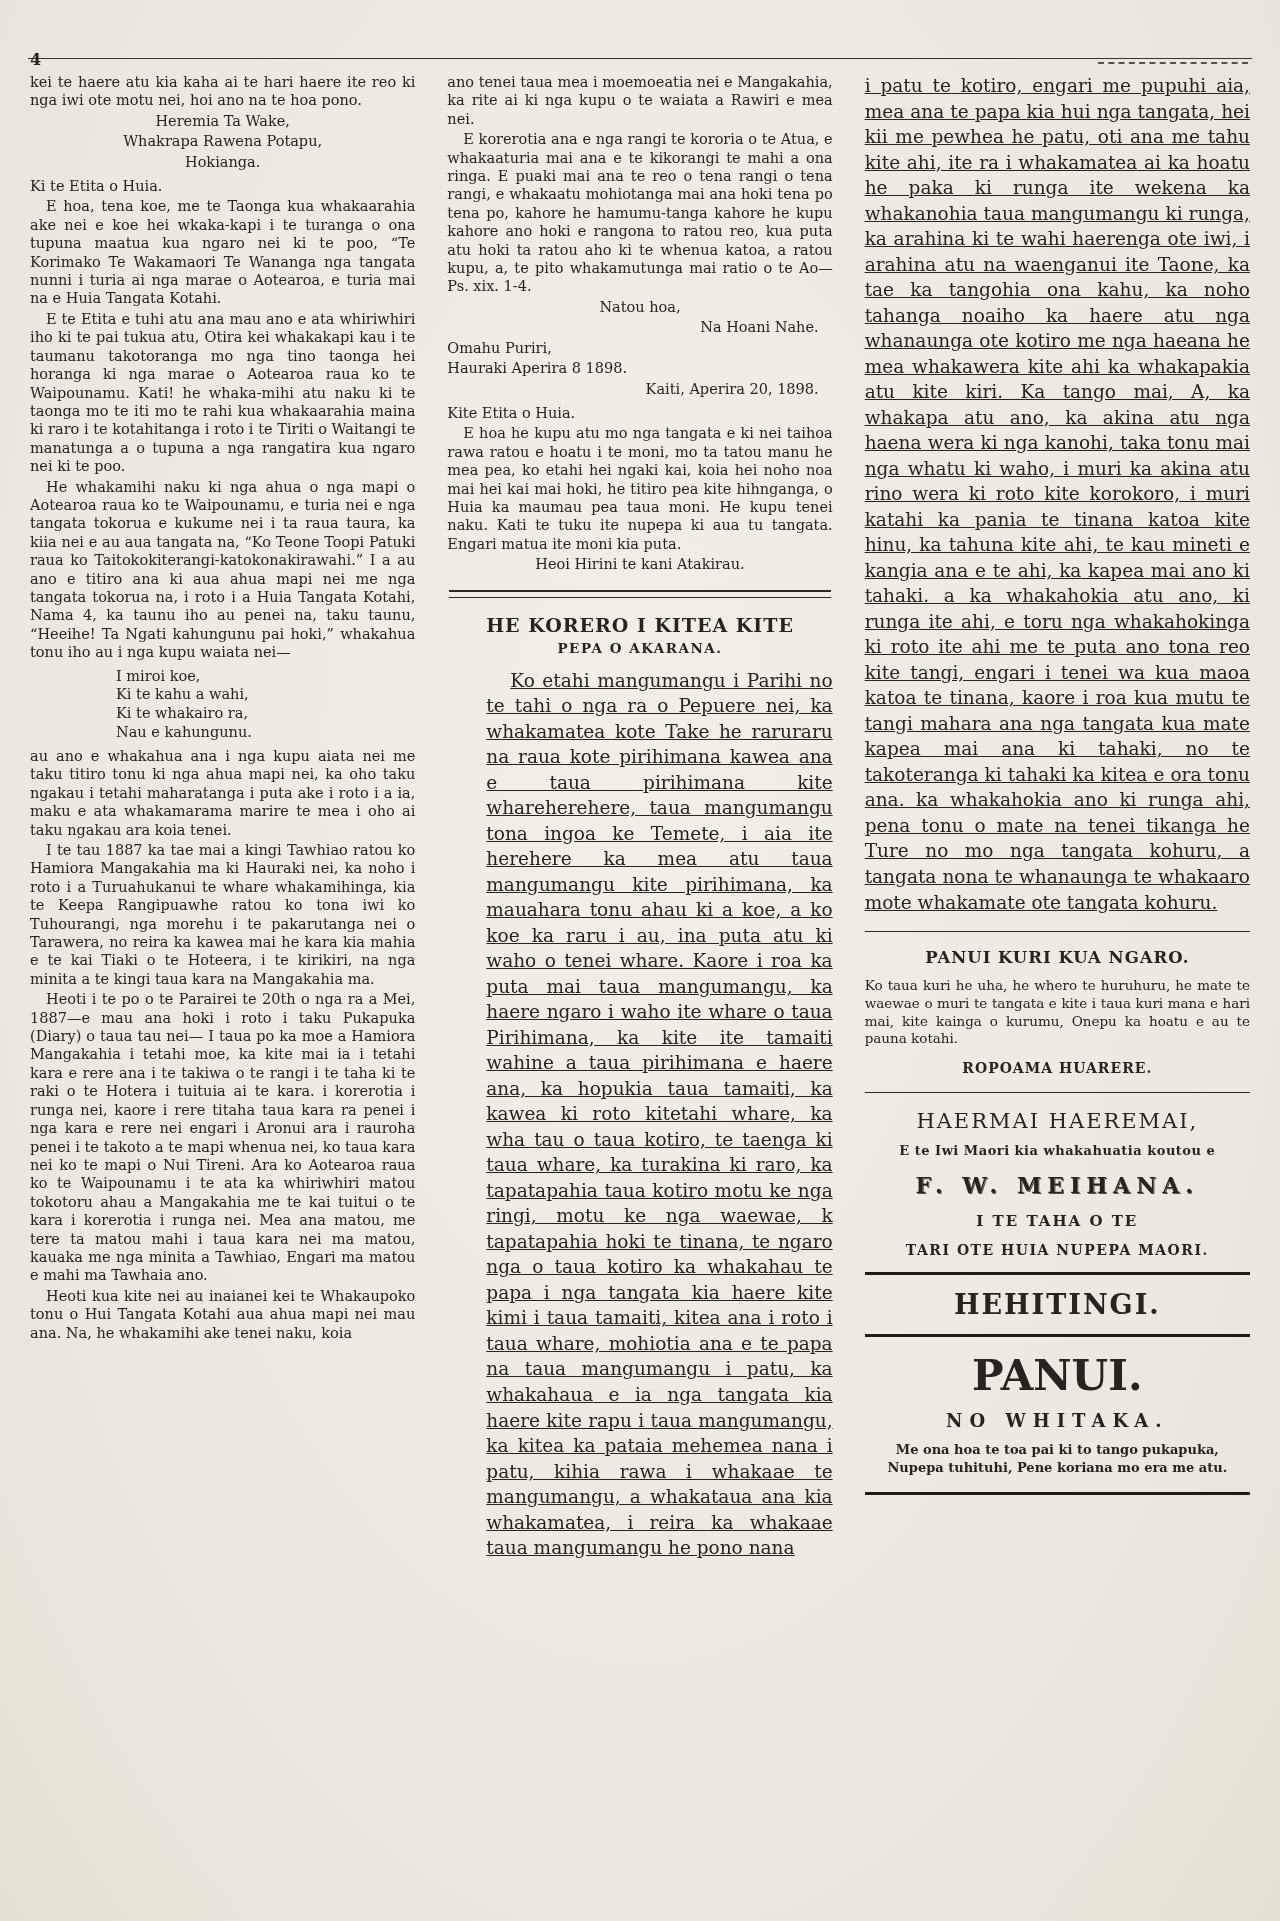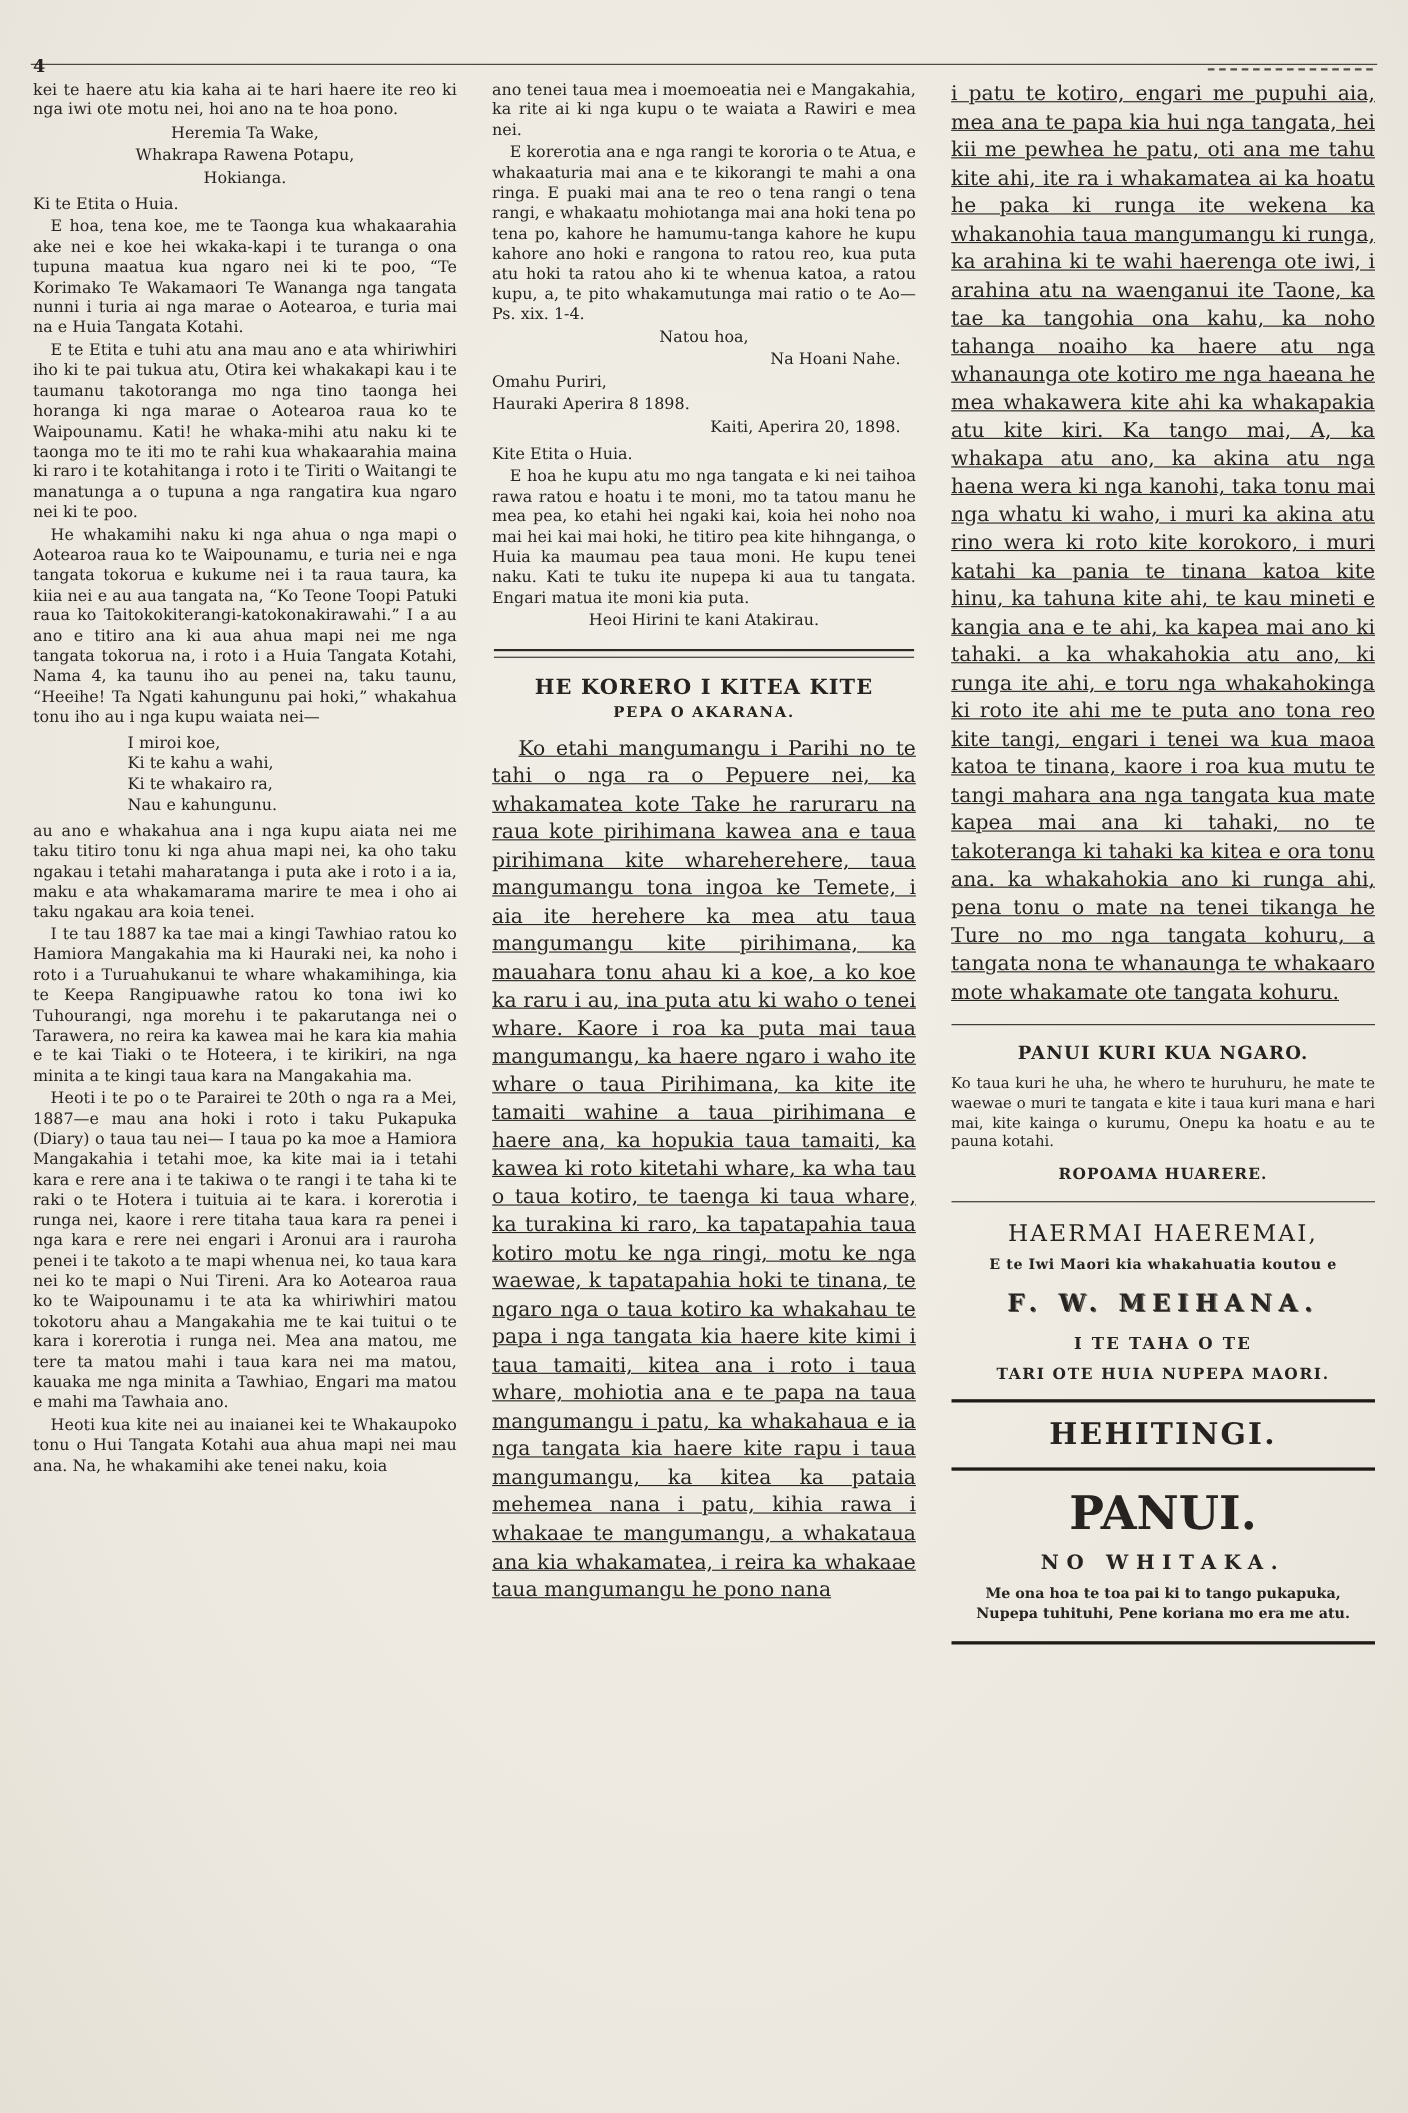--- a/index.html
+++ b/index.html
@@ -27,21 +27,21 @@
 
   .poem{margin:5px 0 5px 86px;font-size:14.5px;line-height:1.3;}
   .poem div{white-space:nowrap;}
 
   .rule-double{margin:16px 2px 0;height:5px;border-top:2.5px solid #2c2824;border-bottom:1px solid #2c2824;}
 
   .article-title{text-align:center;font-weight:bold;font-size:19px;letter-spacing:1px;margin:16px 0 4px;}
   .article-subtitle{text-align:center;font-weight:bold;font-size:13.5px;letter-spacing:1.5px;margin:0 0 12px;}
   .big{font-size:18.5px;line-height:1.38;text-align:justify;text-decoration:underline;}
   .big p{margin:0;}
-  .big p.indent{text-indent:24px;}
+  .big p.indent{text-indent:24px;margin-left:39px;}
 
   .thin-rule{border-top:1px solid #2c2824;margin:16px 0;}
   .thick-rule{border-top:3px solid #1f1c18;margin:14px 0;}
 
   .panui-kuri-title{font-weight:bold;text-align:center;font-size:16.5px;letter-spacing:1px;margin-top:4px;}
   .panui-kuri-body{font-size:13.5px;line-height:1.32;text-align:justify;margin-top:10px;}
   .panui-kuri-sig{text-align:center;font-weight:bold;font-size:14px;letter-spacing:1px;margin:12px 0 2px;}
 
   .haermai-title{font-size:21px;letter-spacing:2px;text-align:center;margin:14px 0 10px;font-weight:normal;}
   .haermai-line1{font-size:13px;text-align:center;font-weight:bold;letter-spacing:.5px;}

